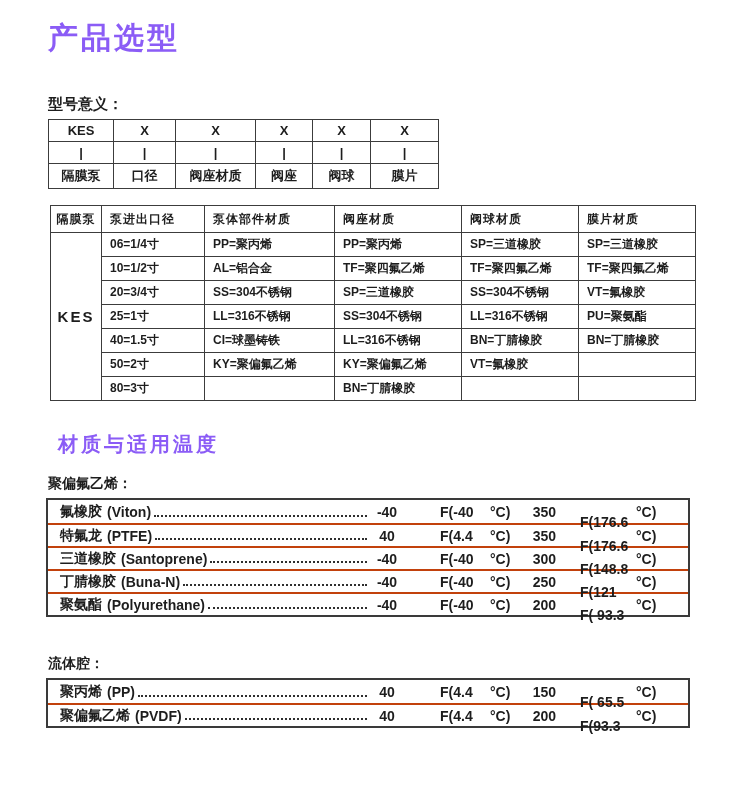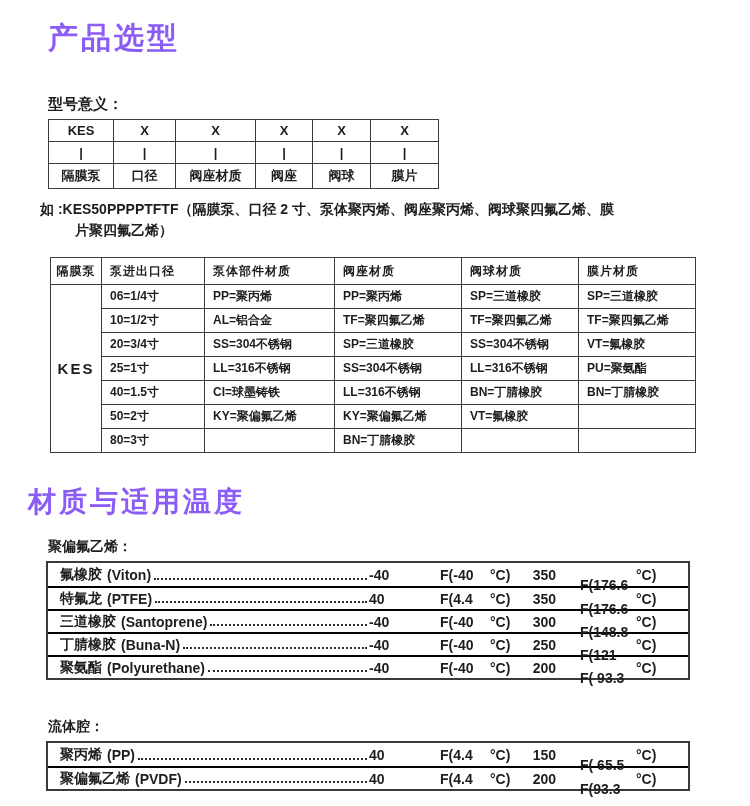--- a/index.html
+++ b/index.html
@@ -10,21 +10,21 @@
     color:#1d1d1d;
   }
   .page { padding-top:12px; }
 
   
   .sec-title {
     color:#8b5cf6; font-weight:bold; margin:0;
     letter-spacing:3px;
   }
   .t1 { font-size:30px; margin:6px 0 0 48px; }
-  .t2 { font-size:28px; margin:30px 0 0 28px; }
+  .t2 { font-size:20px; margin:30px 0 0 58px; }
 
   
   .sub-label { font-size:15px; font-weight:bold; }
   .lbl1 { margin:36px 0 5px 48px; }
   .lbl2 { margin:17px 0 5px 48px; font-size:14px; }
   .lbl3 { margin:38px 0 5px 48px; font-size:14px; }
 
   
   table.model {
     margin-left:48px; border-collapse:collapse;
@@ -52,29 +52,29 @@
   .example { margin:10px 0 0 40px; font-size:14px; font-weight:bold; line-height:21px; }
   .example .l2 { margin-left:35px; }
 
   
   .temp-table {
     margin-left:46px; width:644px;
     border:2px solid #3a3a3a;
     font-size:14px; font-weight:bold;
   }
   .trow { display:flex; align-items:center; height:23px; padding:0 6px 0 12px; }
-  .trow + .trow { border-top:2px solid #000000; }
+  .trow + .trow { border-top:2px solid #c2410c; }
   .tname { white-space:nowrap; }
   .ten { white-space:nowrap; margin-left:5px; }
   .leader {
     flex:1; align-self:flex-end;
     border-bottom:2px dotted #2e2e2e;
     margin:0 2px 6px 3px; min-width:20px;
   }
-  .tmin  { width:36px; text-align:left; white-space:nowrap; }
+  .tmin  { width:36px; text-align:center; white-space:nowrap; }
   .tminf { width:50px; margin-left:35px; white-space:pre; }
   .tminu { width:40px; white-space:nowrap; }
   .tmax  { width:26px; text-align:right; white-space:nowrap; }
   .tmaxf { width:56px; margin-left:24px; white-space:pre;margin-top:21px; }
   .tmaxu { width:46px; white-space:nowrap; }
 </style>
 </head>
 <body>
 
 <div class="page">
@@ -116,24 +116,20 @@
           <td>隔膜泵</td>
           <td>口径</td>
           <td>阀座材质</td>
           <td>阀座</td>
           <td>阀球</td>
           <td>膜片</td>
         </tr>
       </tbody>
   </table>
 
-  <div class="example">
-    <div class="l1">如 :KES50PPPPTFTF（隔膜泵、口径 2 寸、泵体聚丙烯、阀座聚丙烯、阀球聚四氟乙烯、膜</div>
-    <div class="l2">片聚四氟乙烯）</div>
-  </div>
 
   <table class="sel">
     <colgroup>
       <col style="width:51px">
         <col style="width:103px">
         <col style="width:130px">
       <col style="width:127px">
         <col style="width:117px">
         <col style="width:117px">
     </colgroup>

